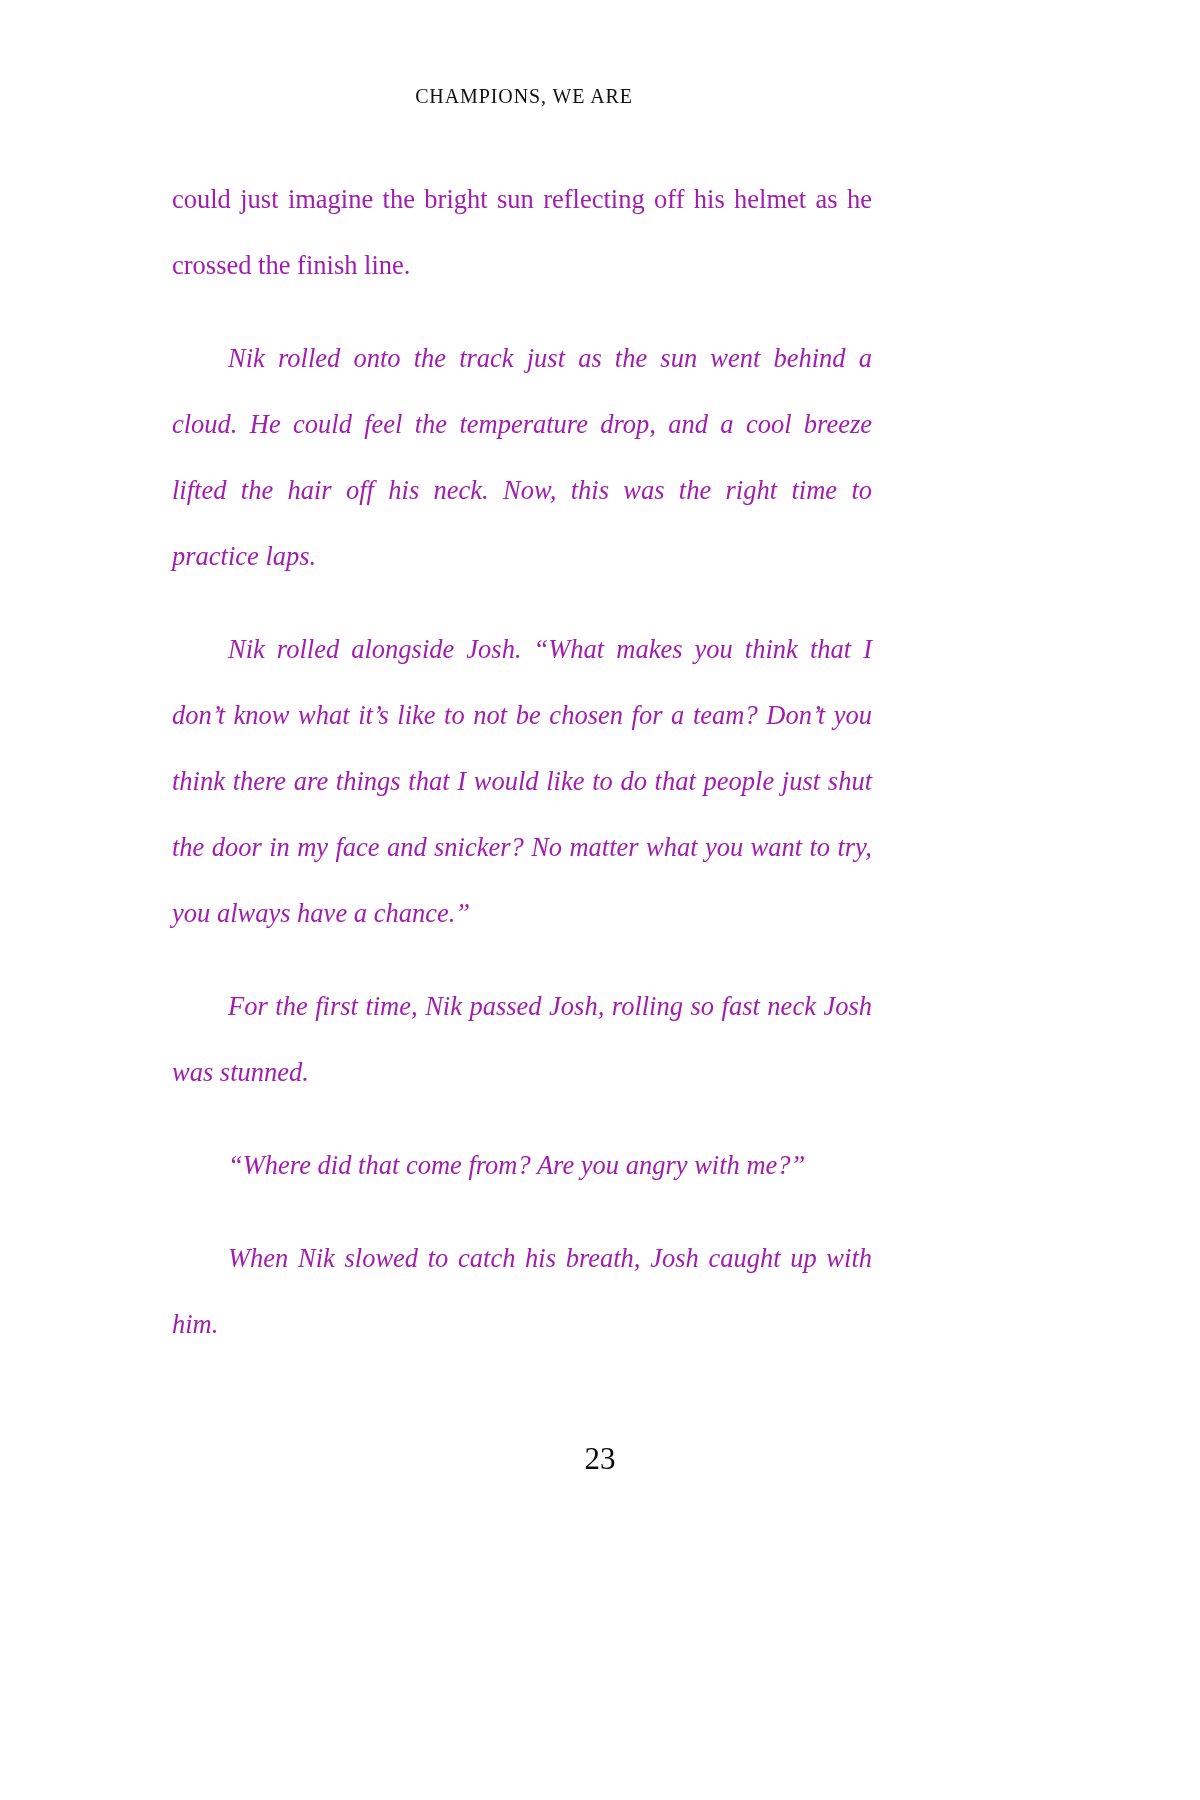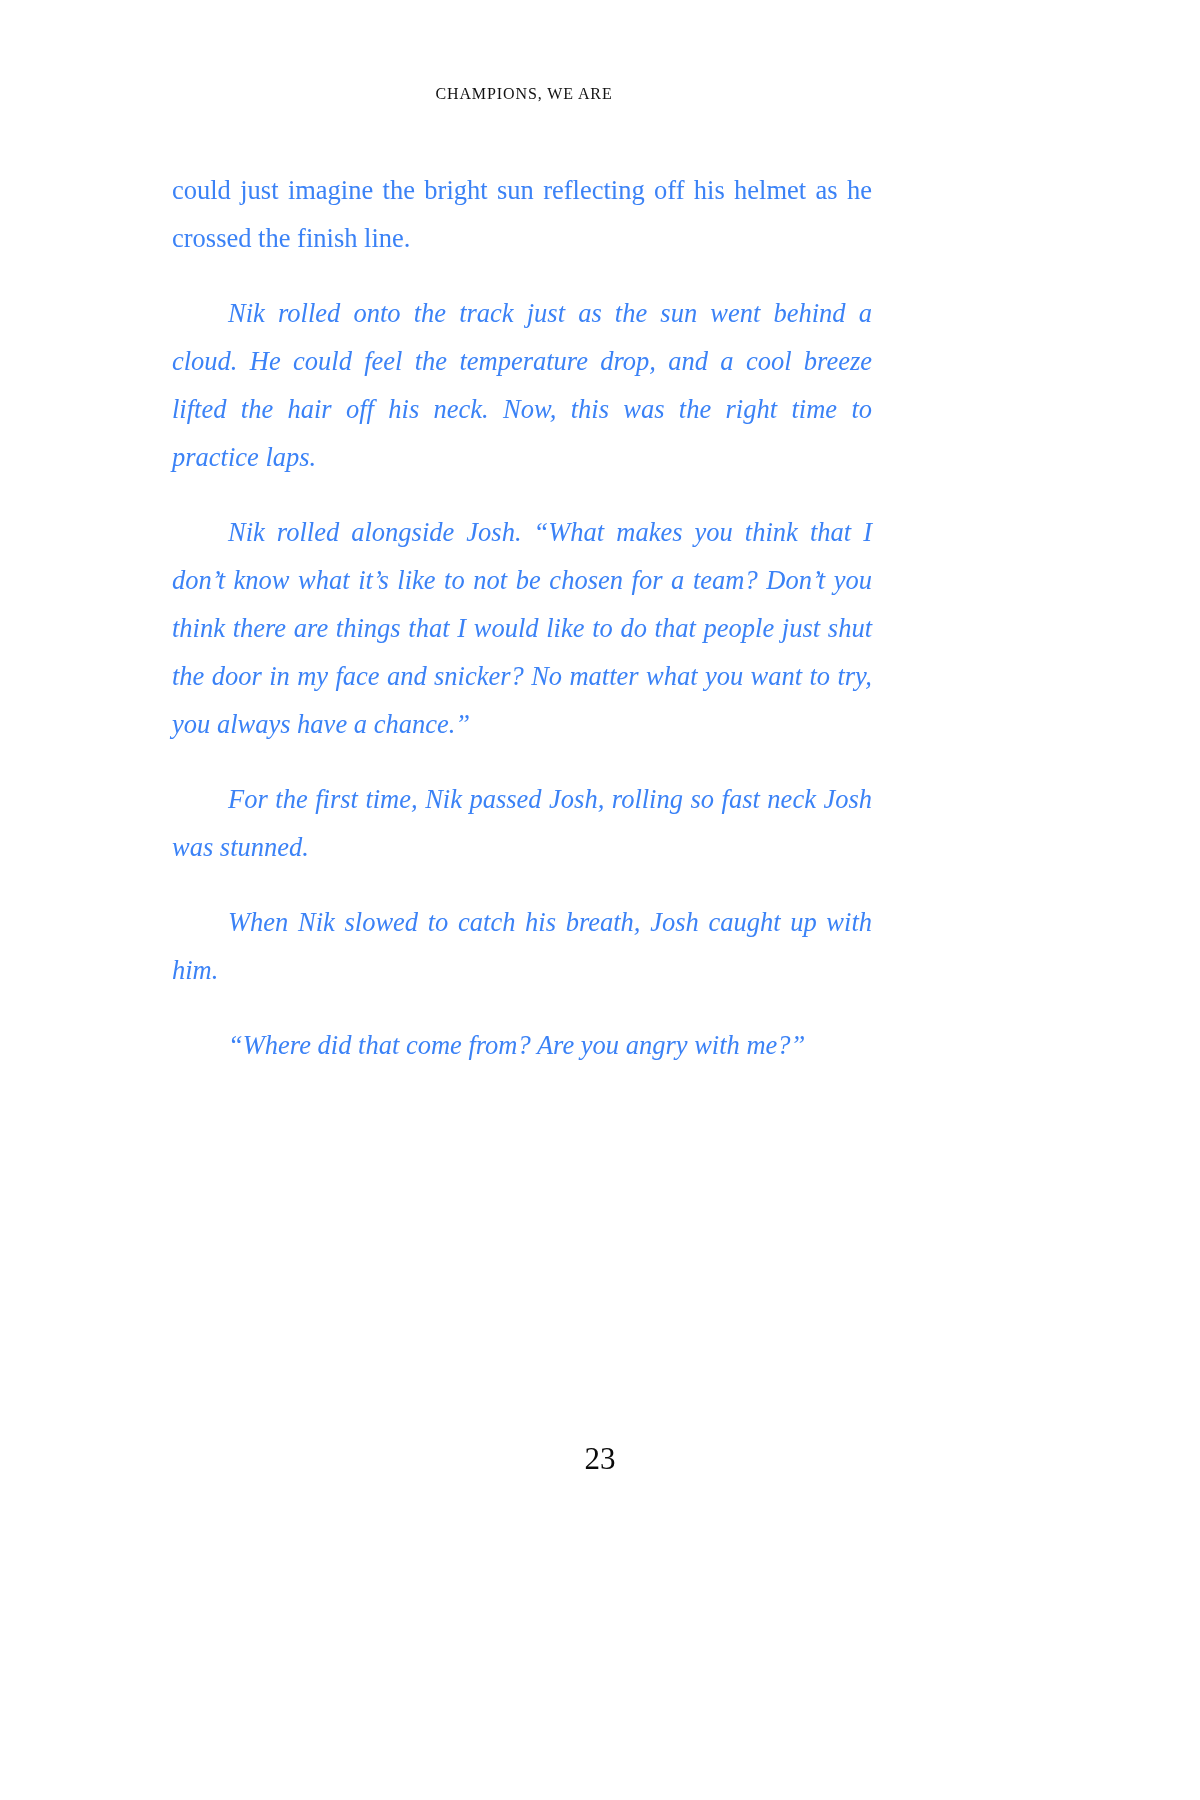--- a/index.html
+++ b/index.html
@@ -23,42 +23,42 @@
     overflow: hidden;
   }
 
   
   .running-head {
     position: absolute;
     top: 84px;
     left: 0;
     width: 1048px;
     text-align: center;
-    font-size: 16px;
+    font-size: 20px;
     letter-spacing: 0.9px;
     color: #111111;
     line-height: 1.2;
     white-space: pre;
   }
 
   
   .text-block {
     position: absolute;
     top: 166px;
     left: 172px;
     width: 700px;
   }
 
   .para {
     margin: 0 0 0 0;
     font-size: 26.5px;
-    line-height: 48px;
+    line-height: 66px;
     text-align: justify;
     text-justify: inter-word;
-    color: #3b82f6;
+    color: #a21caf;
     hyphens: none;
     -webkit-hyphens: none;
   }
 
   
   .para.indent {
     text-indent: 56px;
   }
   .para.cont {
     text-indent: 0;
@@ -92,22 +92,22 @@
   <div class="text-block">
 
     <p class="para cont">could just imagine the bright sun reflecting off his helmet as he crossed the finish line.</p>
 
     <p class="para indent">Nik rolled onto the track just as the sun went behind a cloud. He could feel the temperature drop, and a cool breeze lifted the hair off his neck. Now, this was the right time to practice laps.</p>
 
     <p class="para indent">Nik rolled alongside Josh. “What makes you think that I don’t know what it’s like to not be chosen for a team? Don’t you think there are things that I would like to do that people just shut the door in my face and snicker? No matter what you want to try, you always have a chance.”</p>
 
     <p class="para indent">For the first time, Nik passed Josh, rolling so fast neck Josh was stunned.</p>
 
+    <p class="para indent">“Where did that come from? Are you angry with me?”</p>
+
     <p class="para indent">When Nik slowed to catch his breath, Josh caught up with him.</p>
-
-    <p class="para indent">“Where did that come from? Are you angry with me?”</p>
 
 
   </div>
 
   <div class="folio">23</div>
 
 </div>
 
 </body></html>

